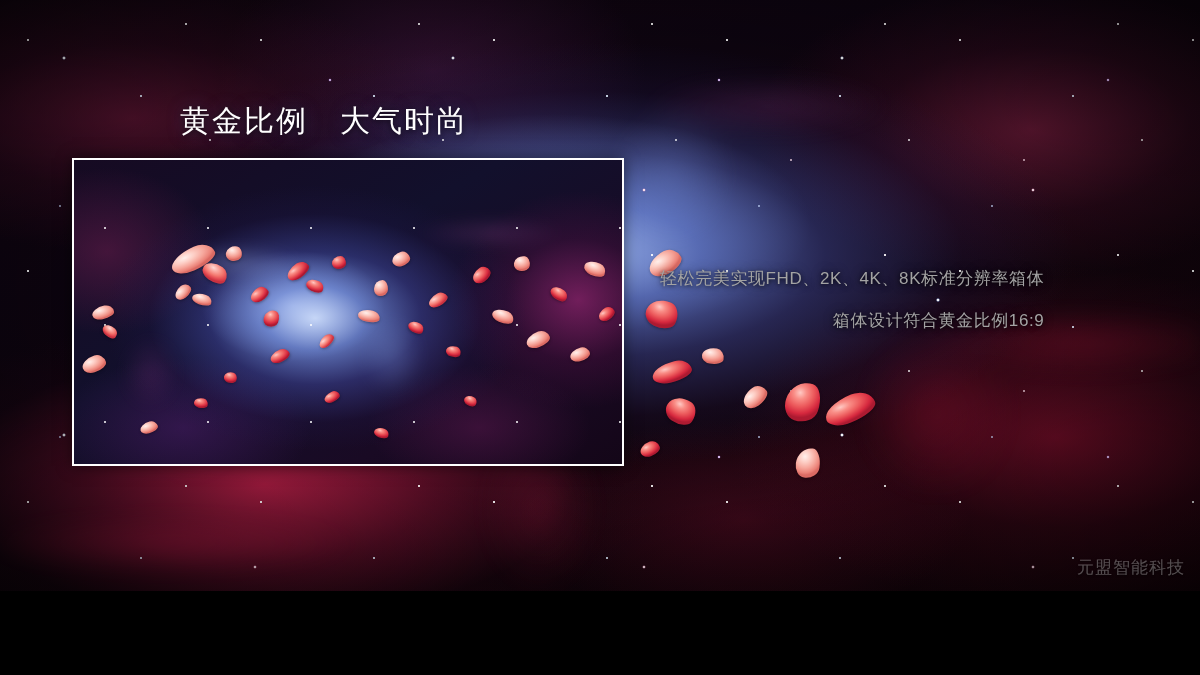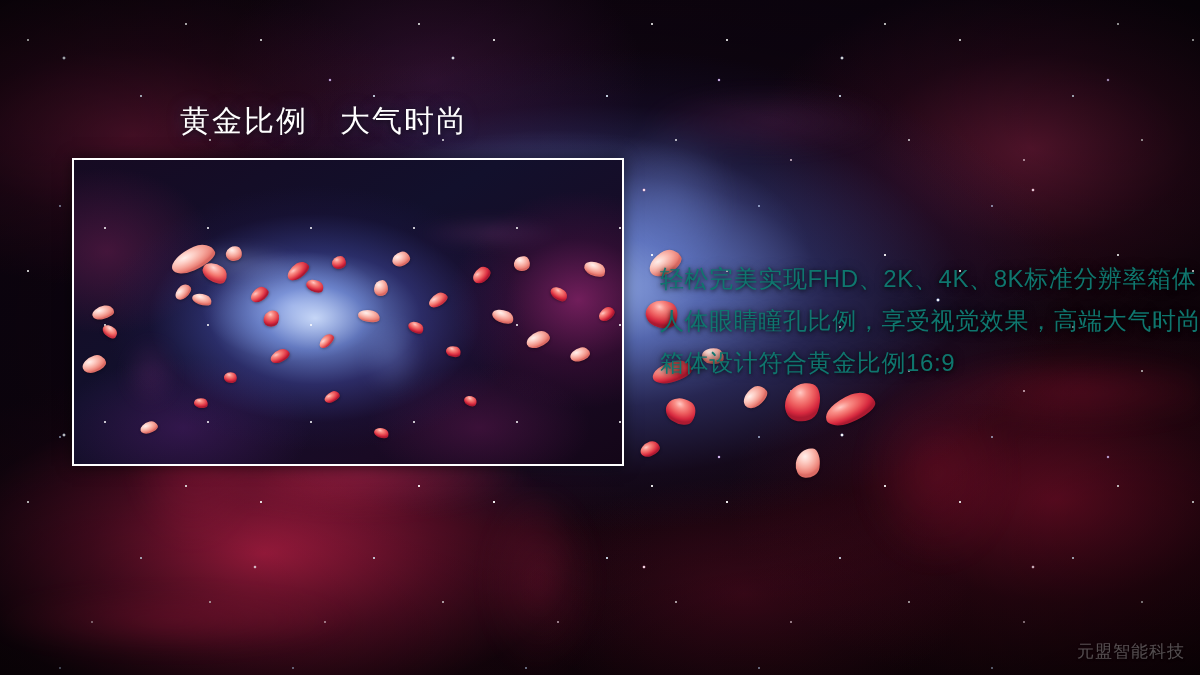--- a/index.html
+++ b/index.html
@@ -1,18 +1,18 @@
 <!DOCTYPE html>
 <html><head>
 <meta charset="utf-8">
 <style>
   html,body{margin:0;padding:0;background:#000;}
   #stage{
     position:relative;
-    width:1200px;height:675px;
+    width:1200px;height:591px;
     overflow:hidden;
     background:#0a0207;
     font-family:"Liberation Sans","DejaVu Sans",sans-serif;
   }
 
   
   .layer{position:absolute;inset:0;pointer-events:none;}
 
   #base{
     background:
@@ -145,26 +145,27 @@
   .petal.deep i{
     background:radial-gradient(ellipse 72% 62% at 34% 30%, #ffc9c4 0%, #f98d86 26%, #ec5a5c 56%, #d6283e 84%, #ad1a31 100%);
   }
   .petal.pale i{
     background:radial-gradient(ellipse 72% 62% at 34% 30%, #fff0ec 0%, #fdcdc4 32%, #f6a79c 62%, #eb8278 88%, #da6a63 100%);
   }
 
   
   #copy{position:absolute;left:660px;top:258px;}
   .copy-line{
-    color:#0f766e;
-    font-size:24px;
+    color:#a3a3a3;
+    font-size:17px;
     line-height:42px;
     white-space:nowrap;
     letter-spacing:.6px;
     text-shadow:0 1px 4px rgba(0,0,0,.80), 0 0 12px rgba(0,0,0,.45);
+    text-align:right;
   }
 
   
   #watermark{
     position:absolute;right:15px;bottom:12px;
     color:rgba(255,255,255,.30);
     font-size:17px;
     letter-spacing:1px;
     text-shadow:0 1px 2px rgba(0,0,0,.6);
   }
@@ -326,19 +327,18 @@
           </div>
           <div class="petal deep" style="left: 300px; top: 268px; width: 15px; height: 10px; transform: rotate(20deg);">
             <i></i>
           </div>
         </div>
     </div>
   </div>
 
   <div id="copy">
     <div class="copy-line">轻松完美实现FHD、2K、4K、8K标准分辨率箱体</div>
-    <div class="copy-line">人体眼睛瞳孔比例，享受视觉效果，高端大气时尚</div>
     <div class="copy-line">箱体设计符合黄金比例16:9</div>
   </div>
 
   <div id="watermark">元盟智能科技</div>
 
 </div>
 
 </body></html>

